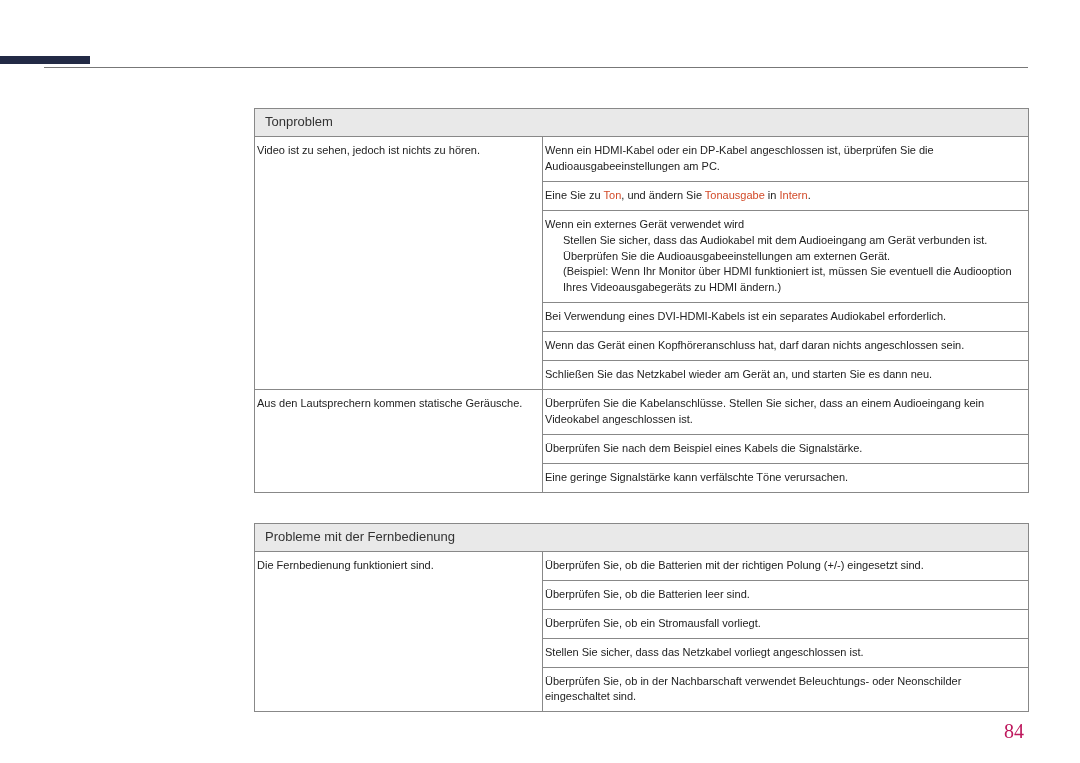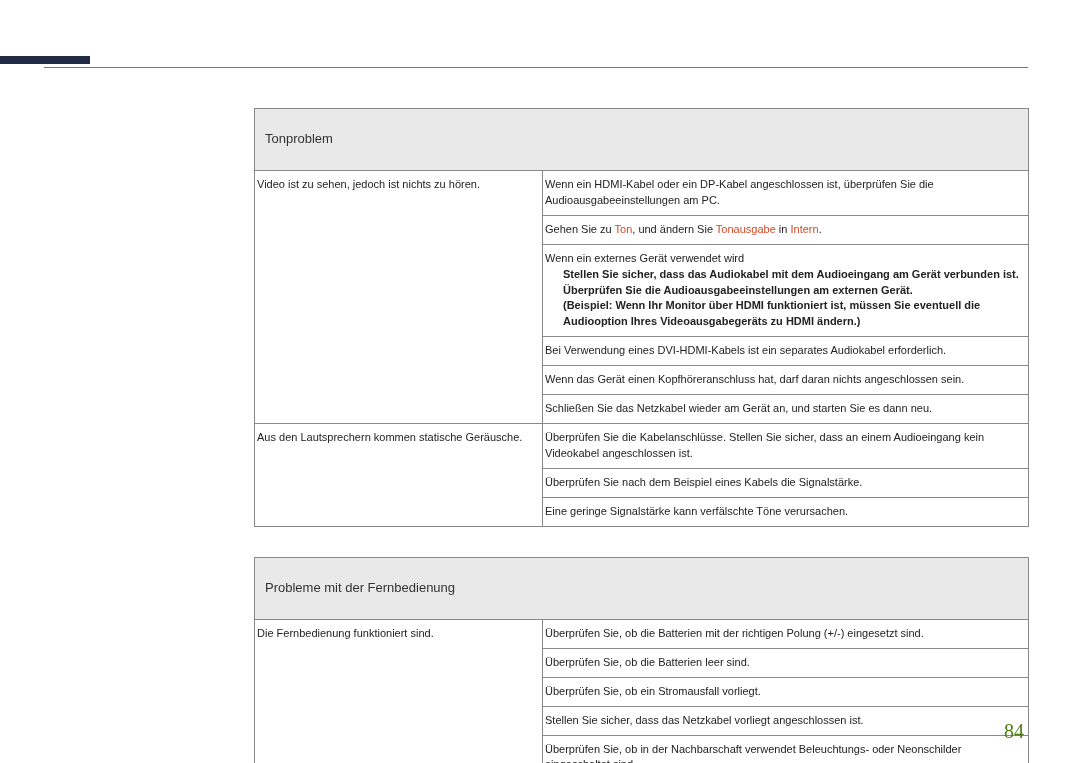--- a/index.html
+++ b/index.html
@@ -5,26 +5,26 @@
   * { box-sizing: border-box; margin: 0; padding: 0; }
   html, body { width: 1080px; height: 763px; background: #fff; font-family: Arial, Helvetica, sans-serif; color: #222; }
   .page { position: relative; width: 1080px; height: 763px; padding: 0; }
   .accent-bar { position: absolute; left: 0; top: 56px; width: 90px; height: 8px; background: #222a45; }
   .top-rule { position: absolute; left: 44px; top: 67px; width: 984px; height: 1px; background: #777; }
   .content { position: absolute; left: 254px; top: 108px; width: 774px; }
   table { border-collapse: collapse; width: 100%; table-layout: fixed; }
   col.c1 { width: 288px; }
   col.c2 { width: 486px; }
   td { border: 1px solid #888; padding: 6px 2px; font-size: 11px; line-height: 1.45; vertical-align: top; }
-  td.section-header { background: #e9e9e9; font-size: 13px; font-weight: 400; color: #333; padding: 21px 10px; }
+  td.section-header { background: #e9e9e9; font-size: 13px; font-weight: 400; color: #333; padding: 4px 10px; }
   td.left-label { font-size: 11px; }
   .hl { color: #d24a28; text-align: center; }
-  .indent { display: block; padding-left: 18px; font-weight: bold; }
+  .indent { display: block; padding-left: 18px; }
   .spacer { height: 30px; }
-  .page-num { position: absolute; right: 56px; bottom: 20px; font-size: 20px; color: #4d7c0f; font-family: Georgia, 'Times New Roman', serif; }
+  .page-num { position: absolute; right: 56px; bottom: 20px; font-size: 20px; color: #be185d; font-family: Georgia, 'Times New Roman', serif; }
 </style>
 </head>
 <body>
 
 <div class="page">
   <div class="accent-bar"></div>
   <div class="top-rule"></div>
 
   <div class="content">
 
@@ -36,21 +36,21 @@
       <tbody>
           <tr>
         <td class="section-header" colspan="2">Tonproblem</td>
       </tr>
       <tr>
         <td class="left-label" rowspan="6">Video ist zu sehen, jedoch ist nichts zu hören.</td>
         <td>Wenn ein HDMI-Kabel oder ein DP-Kabel angeschlossen ist, überprüfen Sie die Audioausgabeeinstellungen am PC.</td>
       </tr>
       <tr>
         <td>
-          <span>Gehen Sie zu </span><span class="hl">Ton</span><span>, und ändern Sie </span><span class="hl">Tonausgabe</span><span> in </span><span class="hl">Intern</span><span>.</span>
+          <span>Eine Sie zu </span><span class="hl">Ton</span><span>, und ändern Sie </span><span class="hl">Tonausgabe</span><span> in </span><span class="hl">Intern</span><span>.</span>
         </td>
       </tr>
       <tr>
         <td>
           <span>Wenn ein externes Gerät verwendet wird</span>
           <span class="indent">Stellen Sie sicher, dass das Audiokabel mit dem Audioeingang am Gerät verbunden ist.</span>
           <span class="indent">Überprüfen Sie die Audioausgabeeinstellungen am externen Gerät.</span>
           <span class="indent">(Beispiel: Wenn Ihr Monitor über HDMI funktioniert ist, müssen Sie eventuell die Audiooption Ihres Videoausgabegeräts zu HDMI ändern.)</span>
         </td>
       </tr>

